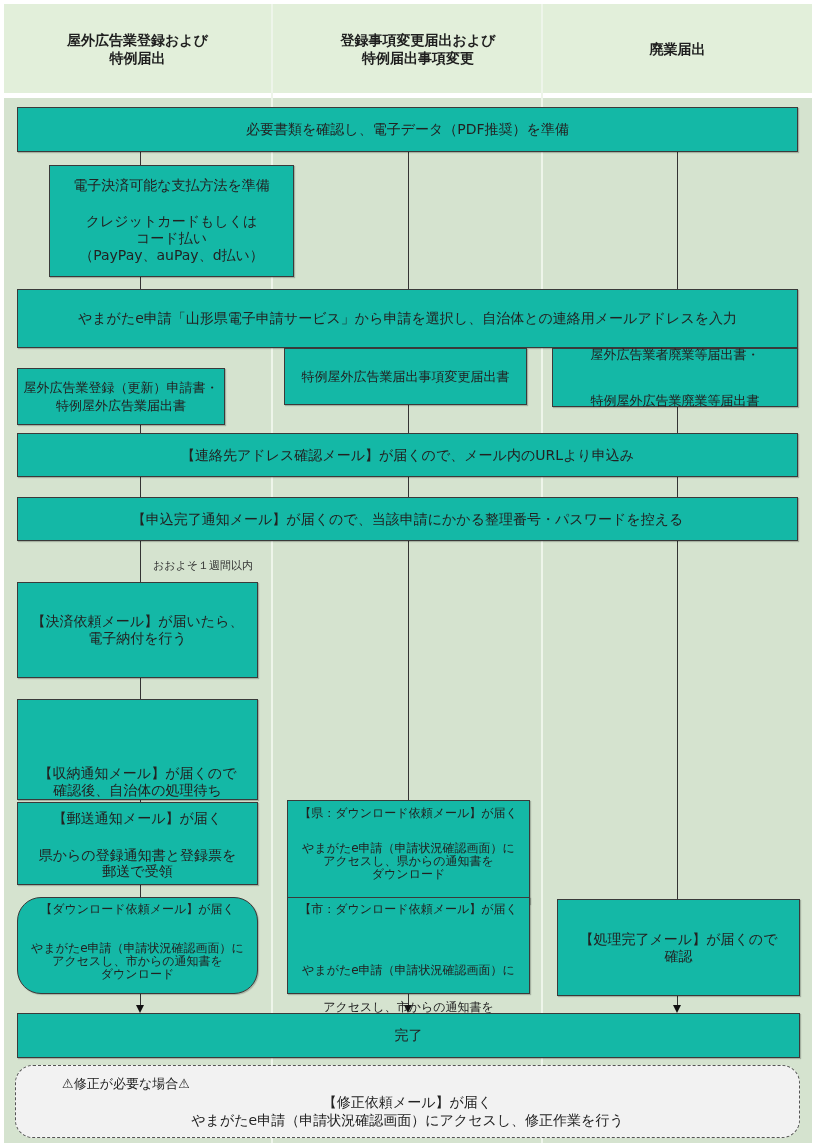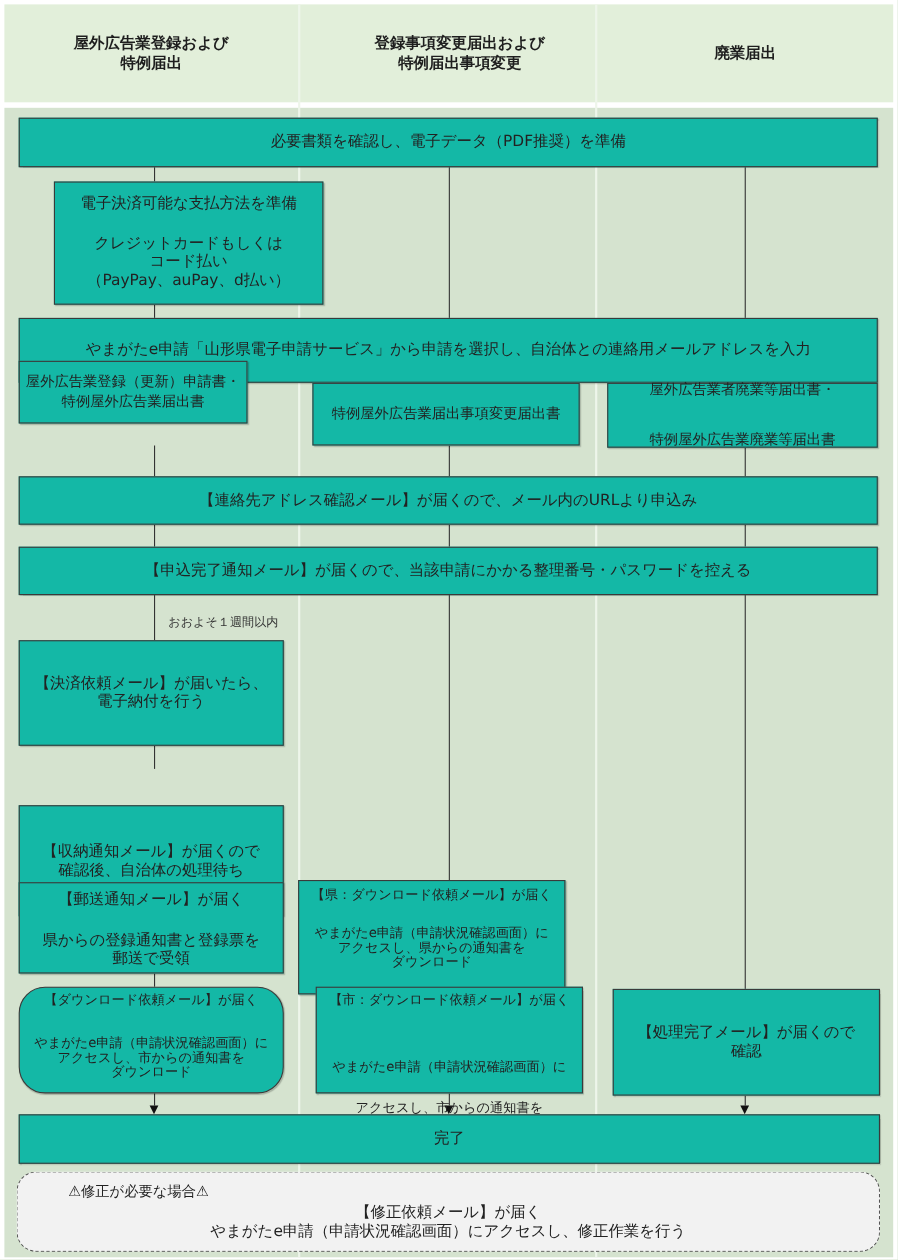--- a/index.html
+++ b/index.html
@@ -99,21 +99,21 @@
   <span class="spacer" style="height:19px;"></span>
   <span>クレジットカードもしくは</span>
   <span>コード払い</span>
   <span>（PayPay、auPay、d払い）</span>
 </div>
 
 <div class="box" style="left:17px; top:289px; width:781px; height:59px;">
   <span>やまがたe申請「山形県電子申請サービス」から申請を選択し、自治体との連絡用メールアドレスを入力</span>
 </div>
 
-<div class="box sub" style="left:17px; top:328px; width:208px; height:57px;">
+<div class="box sub" style="left:17px; top:368px; width:208px; height:57px;">
   <span>屋外広告業登録（更新）申請書・</span>
   <span>特例屋外広告業届出書</span>
 </div>
 <div class="box sub" style="left:284px; top:348px; width:243px; height:57px;">
   <span>特例屋外広告業届出事項変更届出書</span>
 </div>
 <div class="box sub" style="left:552px; top:348px; width:246px; height:59px;gap:28px;">
   <span>屋外広告業者廃業等届出書・</span>
   <span>特例屋外広告業廃業等届出書</span>
 </div>
@@ -126,41 +126,41 @@
   <span>【申込完了通知メール】が届くので、当該申請にかかる整理番号・パスワードを控える</span>
 </div>
 
 <div class="note" style="left:153px; top:559px;">おおよそ１週間以内</div>
 
 <div class="box" style="left:17px; top:582px; width:241px; height:96px;">
   <span>【決済依頼メール】が届いたら、</span>
   <span>電子納付を行う</span>
 </div>
 
-<div class="box" style="left:17px; top:732px; width:241px; height:101px;">
+<div class="box" style="left:17px; top:699px; width:241px; height:101px;justify-content:flex-end;">
   <span>【収納通知メール】が届くので</span>
   <span>確認後、自治体の処理待ち</span>
 </div>
 
 <div class="box top" style="left:17px; top:802px; width:241px; height:83px; padding-top:7px; line-height:16px;">
   <span>【郵送通知メール】が届く</span>
   <span class="spacer" style="height:21px;"></span>
   <span>県からの登録通知書と登録票を</span>
   <span>郵送で受領</span>
 </div>
 
 <div class="box top small" style="left:17px; top:897px; width:241px; height:97px; padding-top:5px;border-radius:24px;">
   <span>【ダウンロード依頼メール】が届く</span>
   <span class="spacer" style="height:26px;"></span>
   <span>やまがたe申請（申請状況確認画面）に</span>
   <span>アクセスし、市からの通知書を</span>
   <span>ダウンロード</span>
 </div>
 
-<div class="box top small" style="left:271px; top:800px; width:243px; height:104px; padding-top:6px;">
+<div class="box top small" style="left:287px; top:800px; width:243px; height:104px; padding-top:6px;">
   <span>【県：ダウンロード依頼メール】が届く</span>
   <span class="spacer" style="height:22px;"></span>
   <span>やまがたe申請（申請状況確認画面）に</span>
   <span>アクセスし、県からの通知書を</span>
   <span>ダウンロード</span>
 </div>
 
 <div class="box top small" style="left:287px; top:897px; width:243px; height:97px; padding-top:5px;gap:24px;">
   <span>【市：ダウンロード依頼メール】が届く</span>
   <span class="spacer" style="height:26px;"></span>

